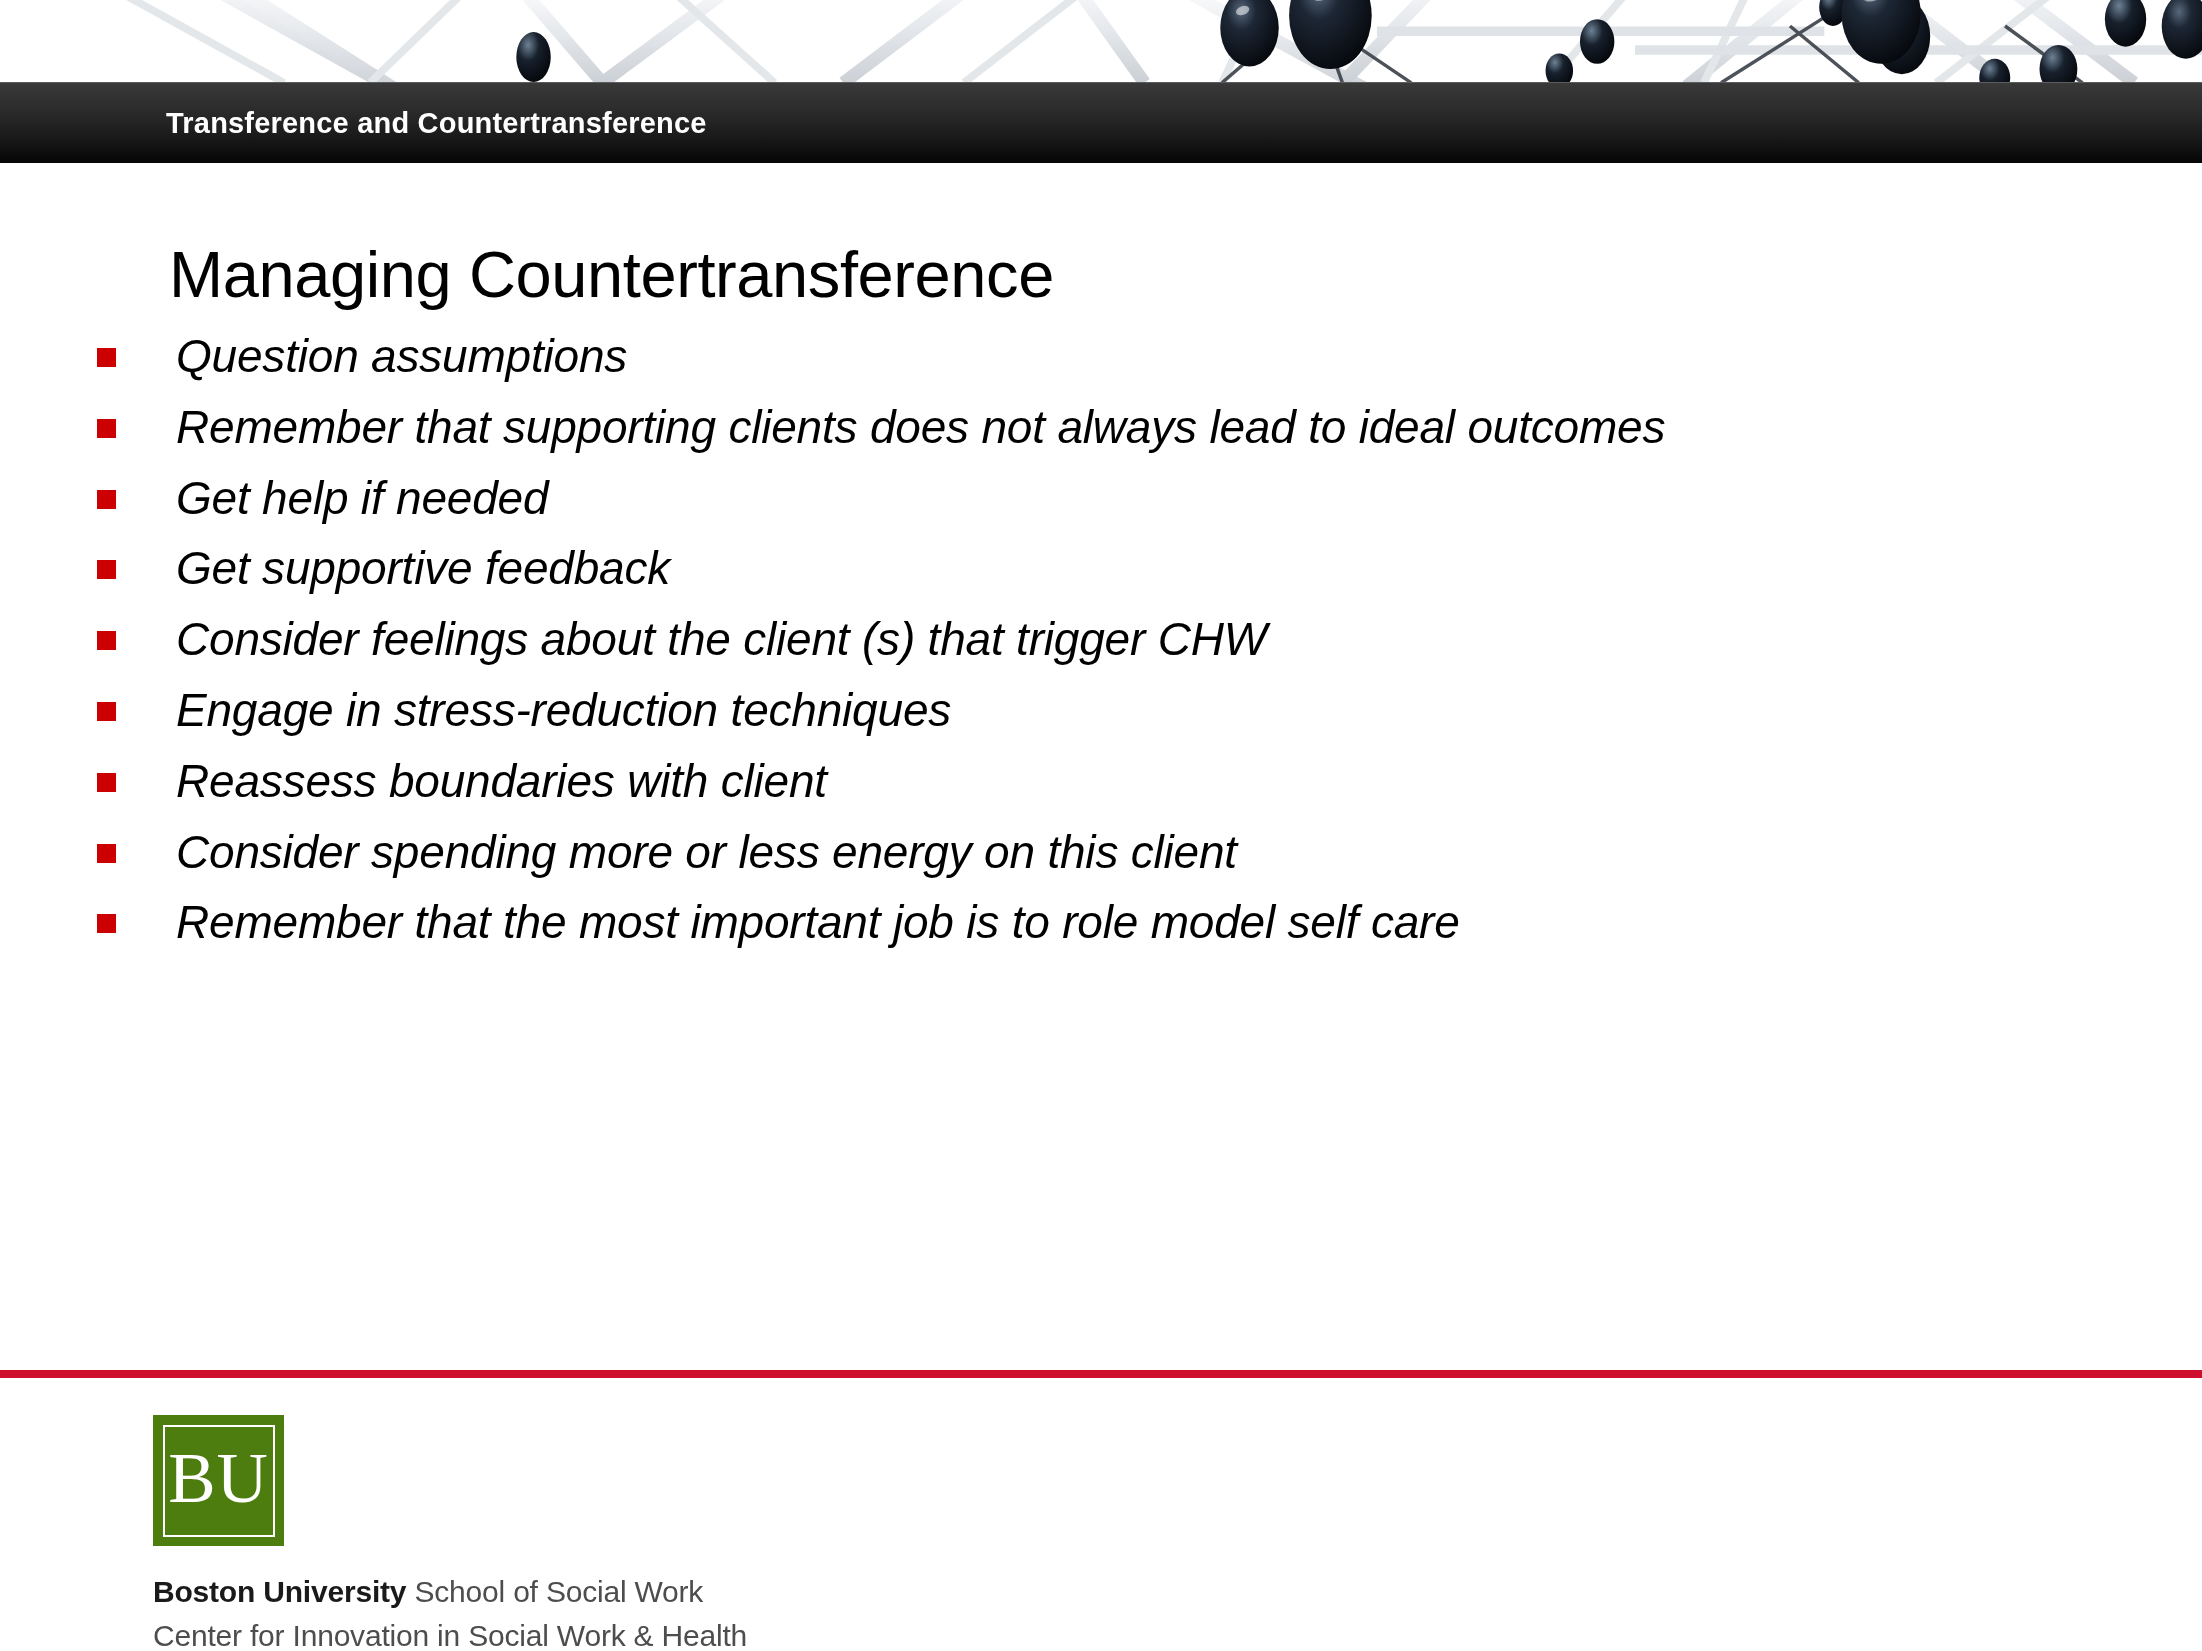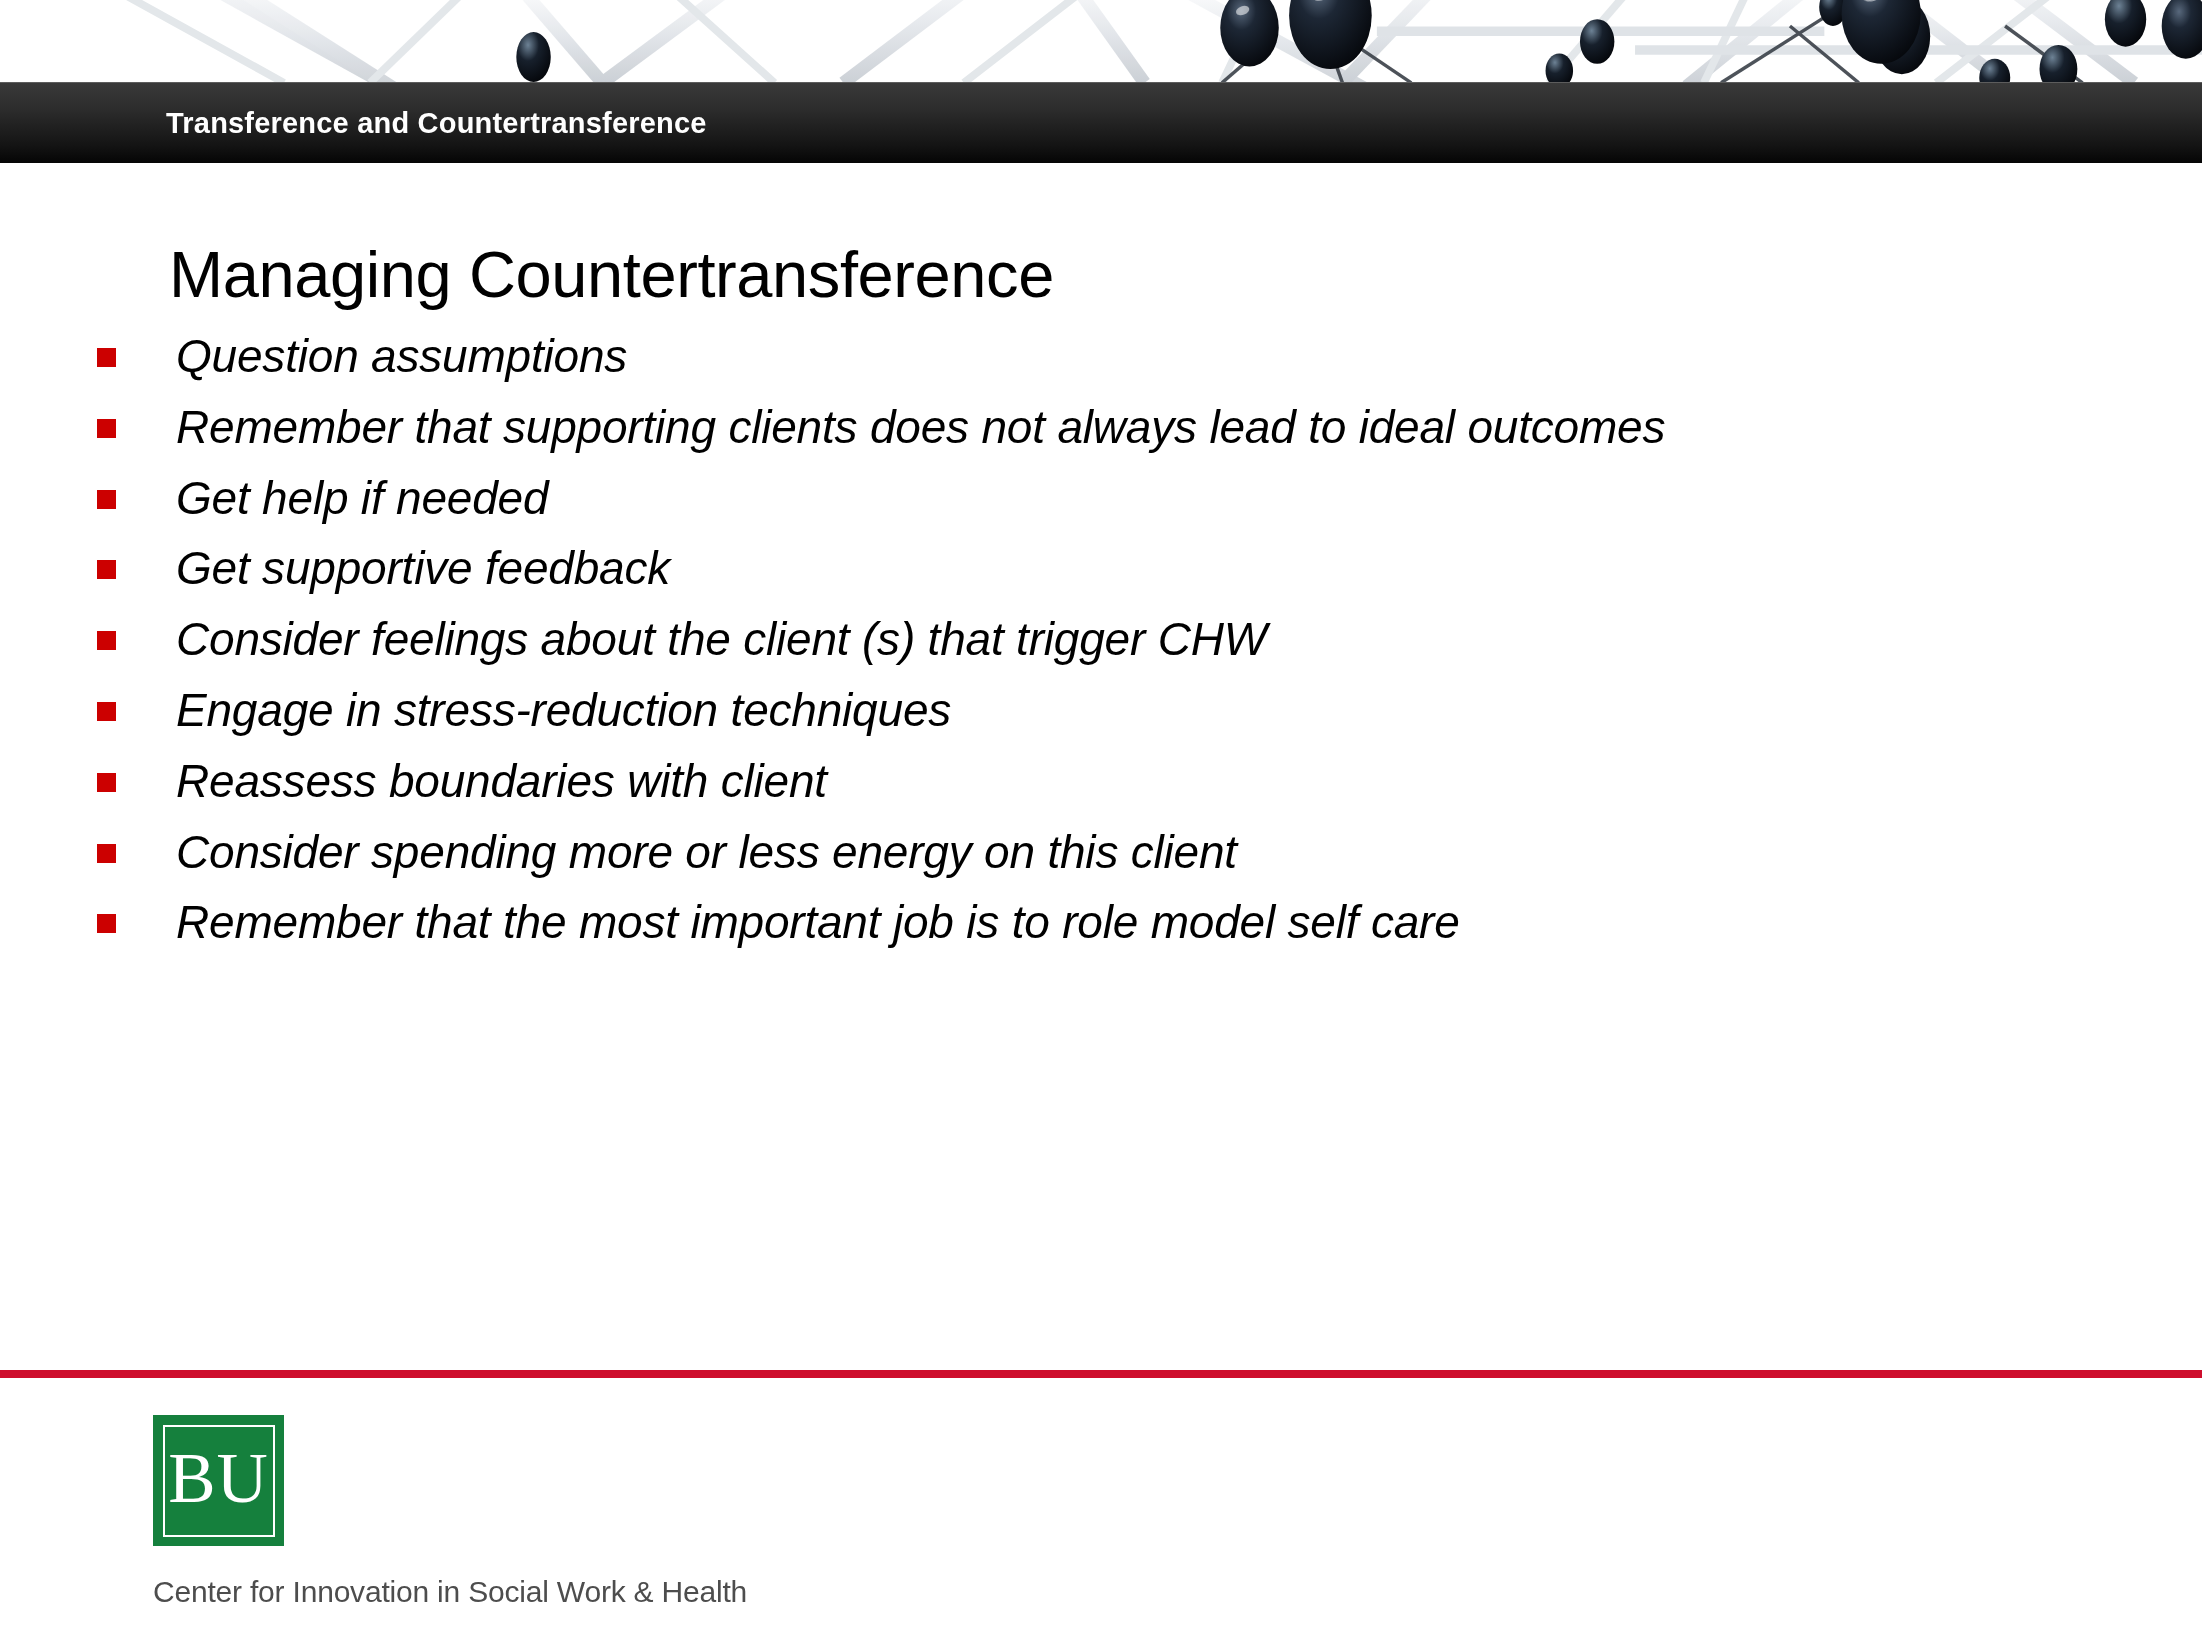--- a/index.html
+++ b/index.html
@@ -114,21 +114,21 @@
     background: #CE0E2D;
   }
   .footer {
     position: absolute;
     left: 153px;
     top: 1415px;
   }
   .bu-mark {
     width: 131px;
     height: 131px;
-    background: #15803d;
+    background: #4d7c0f;
     box-sizing: border-box;
     padding: 9.5px;
     position: relative;
   }
   .bu-mark-inner {
     width: 100%;
     height: 100%;
     border: 2.6px solid #ffffff;
     box-sizing: border-box;
     display: flex;
@@ -311,18 +311,19 @@
 
   <div class="footer-rule"></div>
 
   <div class="footer">
     <div class="bu-mark">
       <div class="bu-mark-inner">
         <span class="bu-letters">BU</span>
       </div>
     </div>
     <div class="footer-lines">
+      <div class="footer-line1"><span class="strong">Boston University</span><span> School of Social Work</span></div>
       <div class="footer-line2">Center for Innovation in Social Work &amp; Health</div>
     </div>
   </div>
 
 </div>
 
 
 </body></html>

